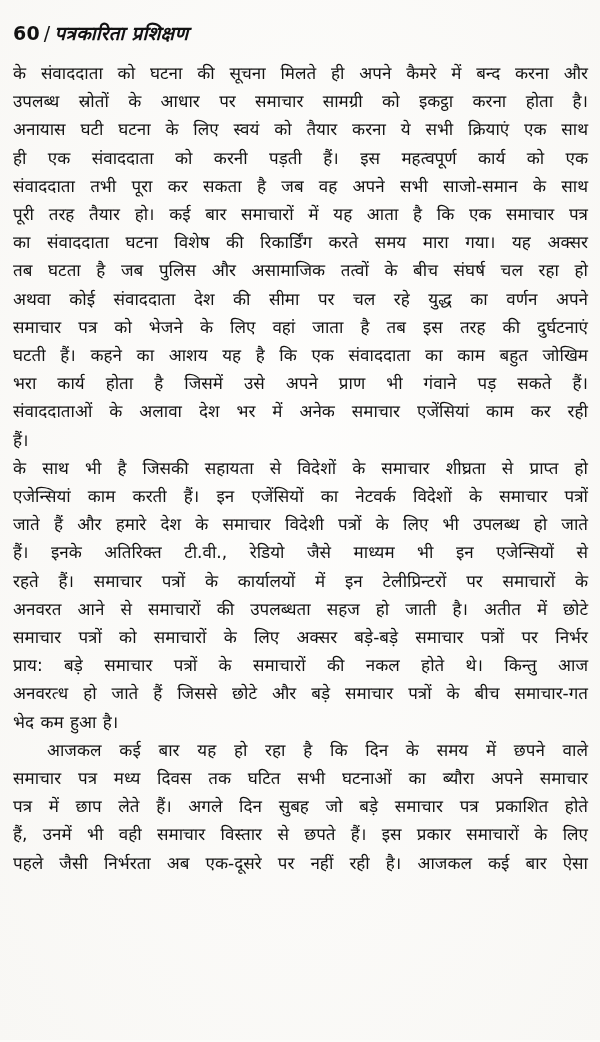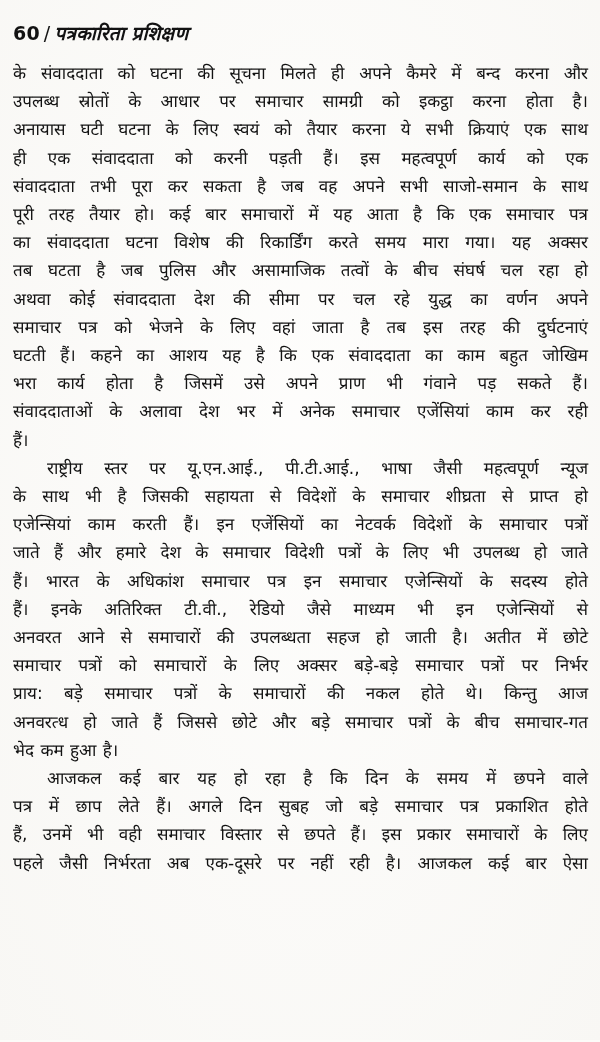--- a/index.html
+++ b/index.html
@@ -75,29 +75,29 @@
       <div class="line">संवाददाता तभी पूरा कर सकता है जब वह अपने सभी साजो-समान के साथ</div>
       <div class="line">पूरी तरह तैयार हो। कई बार समाचारों में यह आता है कि एक समाचार पत्र</div>
       <div class="line">का संवाददाता घटना विशेष की रिकार्डिंग करते समय मारा गया। यह अक्सर</div>
       <div class="line">तब घटता है जब पुलिस और असामाजिक तत्वों के बीच संघर्ष चल रहा हो</div>
       <div class="line">अथवा कोई संवाददाता देश की सीमा पर चल रहे युद्ध का वर्णन अपने</div>
       <div class="line">समाचार पत्र को भेजने के लिए वहां जाता है तब इस तरह की दुर्घटनाएं</div>
       <div class="line">घटती हैं। कहने का आशय यह है कि एक संवाददाता का काम बहुत जोखिम</div>
       <div class="line">भरा कार्य होता है जिसमें उसे अपने प्राण भी गंवाने पड़ सकते हैं।</div>
       <div class="line">संवाददाताओं के अलावा देश भर में अनेक समाचार एजेंसियां काम कर रही</div>
       <div class="line ragged">हैं।</div>
-      <div class="line indent">राष्ट्रीय स्तर पर यू.एन.आई., पी.टी.आई., भाषा जैसी महत्वपूर्ण न्यूज</div>
       <div class="line">के साथ भी है जिसकी सहायता से विदेशों के समाचार शीघ्रता से प्राप्त हो</div>
       <div class="line">एजेन्सियां काम करती हैं। इन एजेंसियों का नेटवर्क विदेशों के समाचार पत्रों</div>
       <div class="line">जाते हैं और हमारे देश के समाचार विदेशी पत्रों के लिए भी उपलब्ध हो जाते</div>
-      <div class="line">हैं। भारत के अधिकांश समाचार पत्र इन समाचार एजेन्सियों के सदस्य होते</div>
       <div class="line">हैं। इनके अतिरिक्त टी.वी., रेडियो जैसे माध्यम भी इन एजेन्सियों से</div>
+      <div class="line">रहते हैं। समाचार पत्रों के कार्यालयों में इन टेलीप्रिन्टरों पर समाचारों के</div>
       <div class="line">अनवरत आने से समाचारों की उपलब्धता सहज हो जाती है। अतीत में  छोटे</div>
       <div class="line">समाचार पत्रों को समाचारों के लिए अक्सर बड़े-बड़े समाचार पत्रों पर निर्भर</div>
       <div class="line">प्राय: बड़े समाचार पत्रों के समाचारों की नकल होते थे। किन्तु आज</div>
       <div class="line">अनवरत्ध हो जाते हैं जिससे छोटे और बड़े समाचार पत्रों के बीच समाचार-गत</div>
       <div class="line ragged">भेद कम हुआ है।</div>
       <div class="line indent">आजकल कई बार यह हो रहा है कि दिन के समय में छपने वाले</div>
+      <div class="line">समाचार पत्र मध्य दिवस तक घटित सभी घटनाओं का ब्यौरा अपने समाचार</div>
       <div class="line">पत्र में छाप लेते हैं। अगले दिन सुबह जो बड़े समाचार पत्र प्रकाशित होते</div>
       <div class="line">हैं, उनमें भी वही समाचार विस्तार से छपते हैं। इस प्रकार समाचारों के लिए</div>
       <div class="line">पहले जैसी निर्भरता अब एक-दूसरे पर नहीं रही है। आजकल कई बार ऐसा</div>
     </div>
 </div>
 
 </body></html>

